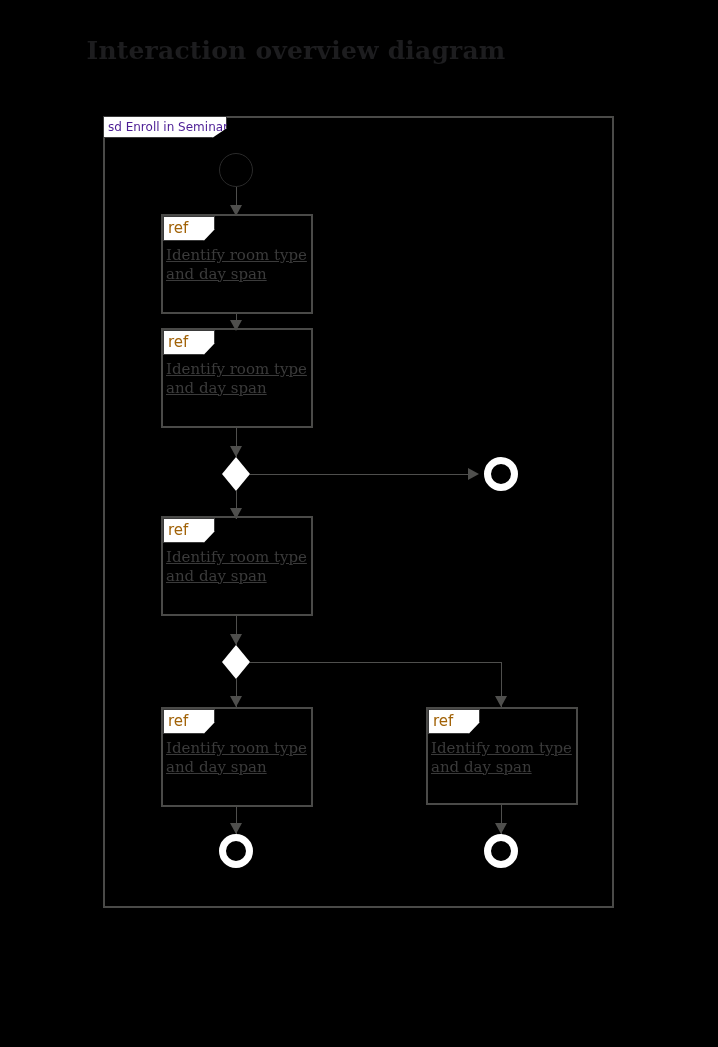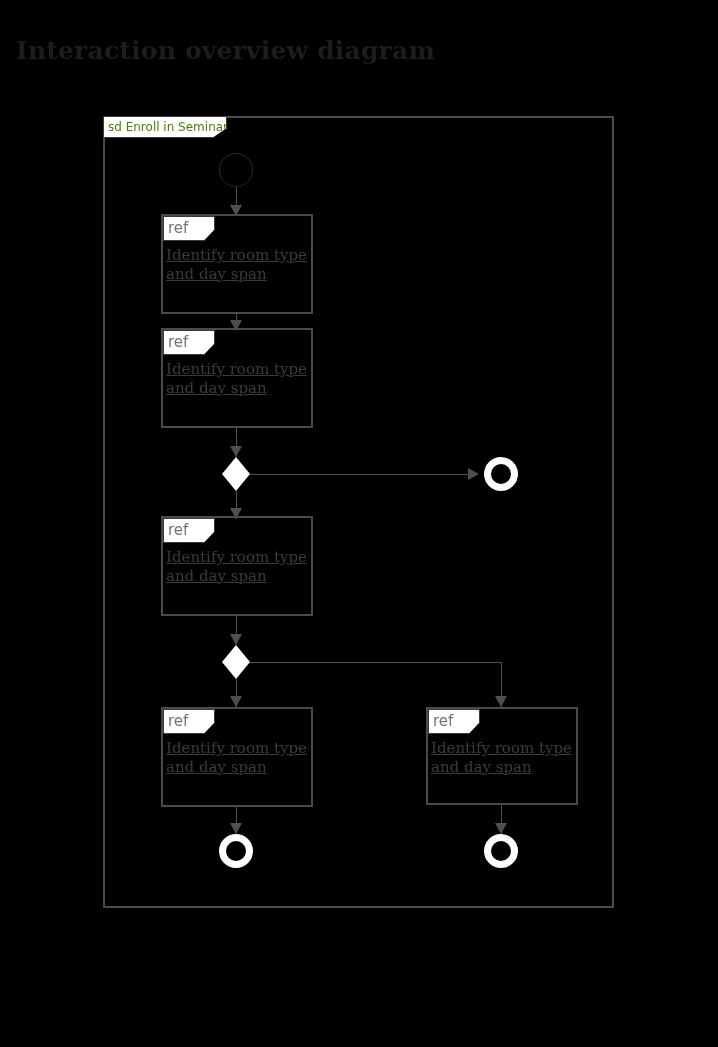--- a/index.html
+++ b/index.html
@@ -10,23 +10,24 @@
   body {
     width: 718px;
     height: 1047px;
     position: relative;
     overflow: hidden;
     font-family: "Liberation Sans", sans-serif;
   }
 
   #page-title {
     position: absolute;
-    left: 16px;
+    left: 8px;
     top: 36px;
     width: 576px;
+    text-align: center;
     font-family: "DejaVu Serif", serif;
     font-weight: bold;
     font-size: 25px;
     letter-spacing: 0.2px;
     color: #1d1d1f;
     white-space: nowrap;
   }
 
   
   #sd-frame {
@@ -49,21 +50,21 @@
     box-sizing: border-box;
     -webkit-clip-path: polygon(0 0, 100% 0, 100% 55%, 88% 100%, 0 100%);
     clip-path: polygon(0 0, 100% 0, 100% 55%, 88% 100%, 0 100%);
   }
   #sd-frame-label span {
     position: absolute;
     left: 4px;
     top: 3px;
     font-family: "DejaVu Sans", sans-serif;
     font-size: 12px;
-    color: #4d7c0f;
+    color: #4c1d95;
     white-space: nowrap;
   }
 
   
   .ref-box {
     position: absolute;
     box-sizing: border-box;
     border: 2px solid #4a4a48;
     background: transparent;
   }
@@ -78,21 +79,21 @@
     box-sizing: border-box;
     -webkit-clip-path: polygon(0 0, 100% 0, 100% 52%, 78% 100%, 0 100%);
     clip-path: polygon(0 0, 100% 0, 100% 52%, 78% 100%, 0 100%);
   }
   .ref-tab span {
     position: absolute;
     left: 4px;
     top: 2px;
     font-family: "DejaVu Sans", sans-serif;
     font-size: 15px;
-    color: #737373;
+    color: #a16207;
     line-height: 18px;
   }
   .ref-body {
     position: absolute;
     left: 3px;
     top: 30px;
     right: 4px;
     font-family: "DejaVu Serif", serif;
     font-size: 15px;
     line-height: 18.5px;

